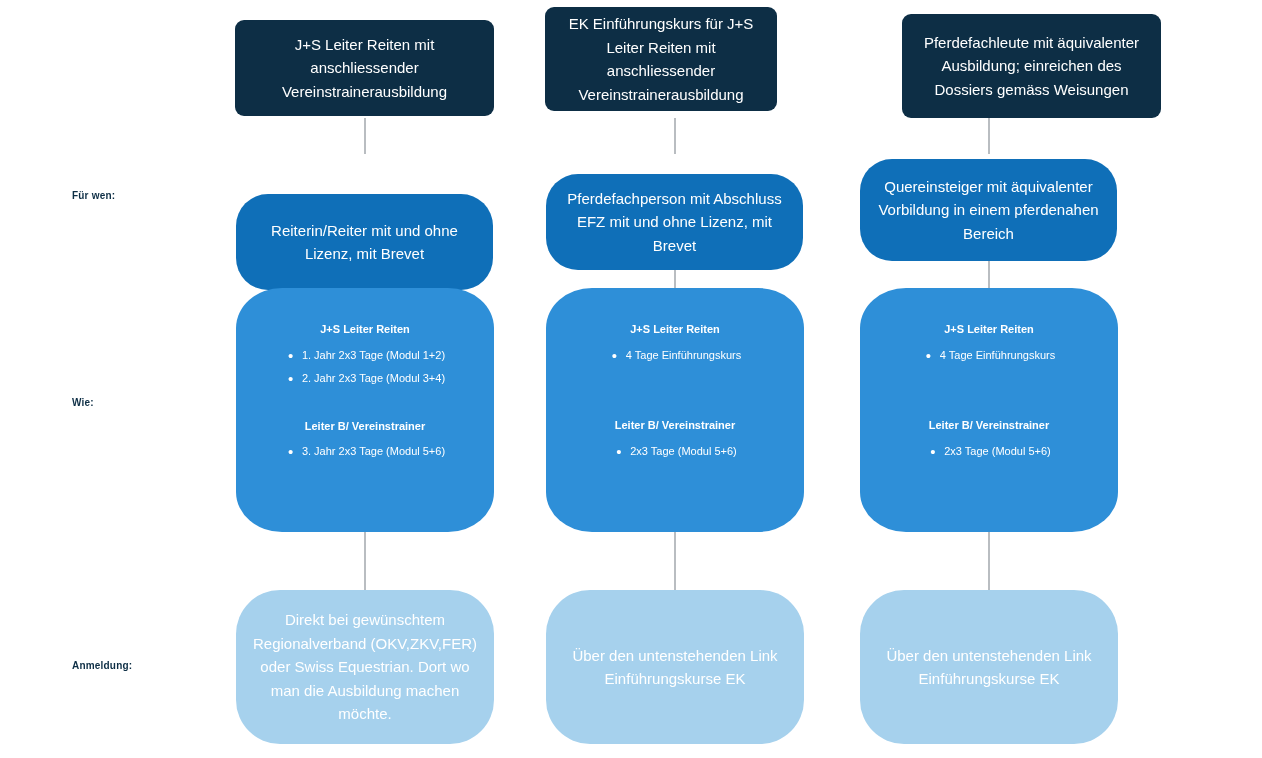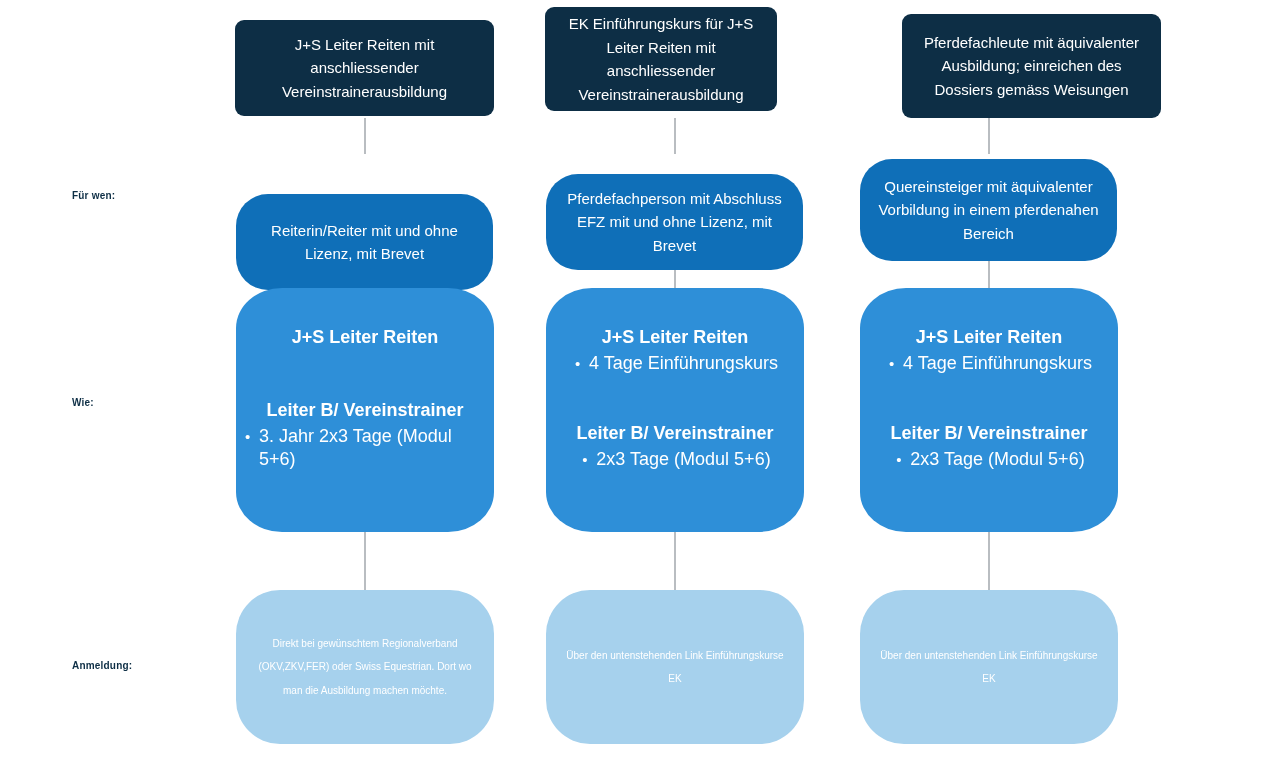--- a/index.html
+++ b/index.html
@@ -67,34 +67,34 @@
     font-size: 15px;
     line-height: 23.5px;
     padding: 0 16px;
     font-weight: 400;
   }
 
   
   .node.how {
     background: #2e8fd8;
     border-radius: 46px / 40px;
-    font-size: 18px;
-    line-height: 23.5px;
-    padding: 8px 6px;
+    font-size: 11px;
+    line-height: 23.5px;
+    padding: 0 6px;
     align-items: flex-start;
   }
   .node.how .inner {
     padding-top: 30px;
   }
 
   
   .node.signup {
     background: #a6d1ed;
     border-radius: 44px;
-    font-size: 10px;
+    font-size: 15px;
     line-height: 23.5px;
     padding: 0 16px;
     font-weight: 400;
   }
   .node.signup.overflow {
     align-items: center;
     overflow: visible;
   }
 
   
@@ -170,20 +170,22 @@
 
   <div class="node audience" style="left:860px; top:148px; width:257px; height:102px;margin-top:11px;">
     <div class="inner">Quereinsteiger mit äquivalenter Vorbildung in einem pferdenahen Bereich</div>
   </div>
 
   <div class="node how" style="left:236px; top:288px; width:258px; height:244px;">
     <div class="inner">
       <div class="how-title">J+S Leiter Reiten</div>
       <div class="list-wrap">
         <ul class="how-list">
+          <li>1. Jahr 2x3 Tage (Modul 1+2)</li>
+          <li>2. Jahr 2x3 Tage (Modul 3+4)</li>
         </ul>
       </div>
       <div class="how-gap"></div>
       <div class="how-title">Leiter B/ Vereinstrainer</div>
       <div class="list-wrap">
         <ul class="how-list">
           <li>3. Jahr 2x3 Tage (Modul 5+6)</li>
         </ul>
       </div>
     </div>

